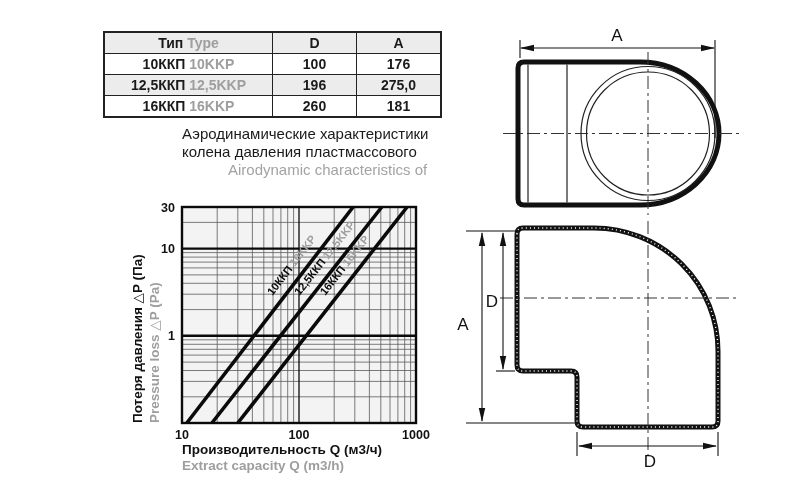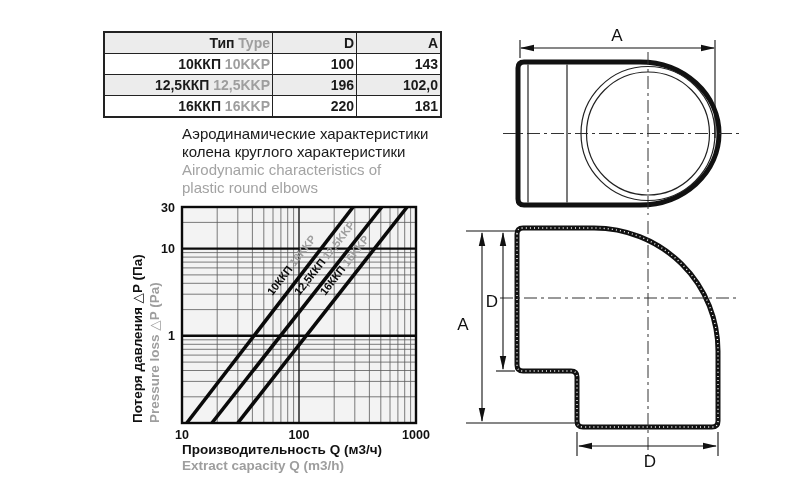--- a/index.html
+++ b/index.html
@@ -2,30 +2,30 @@
 <html><head>
 <meta charset="utf-8">
 <style>
   html,body{margin:0;padding:0;background:#fff;}
   .page{position:relative;width:800px;height:500px;background:#ffffff;overflow:hidden;
         font-family:"Liberation Sans","DejaVu Sans",sans-serif;color:#1a1a1a;}
 
   
   table.spec{position:absolute;left:103px;top:31px;width:325px;border-collapse:collapse;
              table-layout:fixed;font-size:14px;font-weight:bold;}
-  table.spec th,table.spec td{border:1.5px solid #222;text-align:right;height:20px;padding:0 2px;}
+  table.spec th,table.spec td{border:1.5px solid #222;text-align:center;height:20px;padding:0 2px;}
   table.spec{border:2px solid #222;}
   th.c-type,td.c-type{width:163px;}
   th.c-num,td.c-num{width:79px;}
   .shaded{background:#ececec;}
   .en{color:#9e9e9e;}
 
   
   .title{position:absolute;left:182px;top:125px;font-size:15px;line-height:18px;white-space:nowrap;}
-  .title .en{color:#a3a3a3;}
+  .title .en{color:#a3a3a3;margin-left:46px;}
 
   
   svg.chart{position:absolute;left:100px;top:190px;}
   .tick{font-size:12.5px;font-weight:bold;fill:#111;}
   .at{font-size:13.5px;font-weight:bold;fill:#111;}
   .gray{fill:#9e9e9e;}
 
   
   svg.draw{position:absolute;left:450px;top:10px;}
   .thick{fill:#fff;stroke:#111;stroke-width:5;stroke-linejoin:round;}
@@ -45,40 +45,39 @@
       <tr class="shaded">
         <th class="c-type"><span>Тип</span> <span class="en">Type</span></th>
         <th class="c-num">D</th>
         <th class="c-num">A</th>
       </tr>
     </thead>
     <tbody>
       <tr>
         <td class="c-type"><span>10ККП</span> <span class="en">10KKP</span></td>
         <td class="c-num">100</td>
-        <td class="c-num">143</td>
+        <td class="c-num">176</td>
       </tr>
       <tr class="shaded">
         <td class="c-type"><span>12,5ККП</span> <span class="en">12,5KKP</span></td>
         <td class="c-num">196</td>
-        <td class="c-num">102,0</td>
+        <td class="c-num">275,0</td>
       </tr>
       <tr>
         <td class="c-type"><span>16ККП</span> <span class="en">16KKP</span></td>
-        <td class="c-num">220</td>
+        <td class="c-num">260</td>
         <td class="c-num">181</td>
       </tr>
     </tbody>
   </table>
 
   <div class="title">
     <div>Аэродинамические характеристики</div>
-    <div>колена круглого характеристики</div>
+    <div>колена давления пластмассового</div>
     <div class="en">Airodynamic characteristics of</div>
-    <div class="en">plastic round elbows</div>
   </div>
 
   <svg id="chart" class="chart" width="350" height="300" viewBox="0 0 350 300">
       <rect x="82" y="17" width="234" height="216" fill="#f3f3f3"></rect>
       <g stroke="#5a5a5a" stroke-width="0.8">
         <line x1="117.2" y1="17" x2="117.2" y2="233"></line>
         <line x1="137.8" y1="17" x2="137.8" y2="233"></line>
         <line x1="152.4" y1="17" x2="152.4" y2="233"></line>
         <line x1="163.8" y1="17" x2="163.8" y2="233"></line>
         <line x1="173.0" y1="17" x2="173.0" y2="233"></line>

